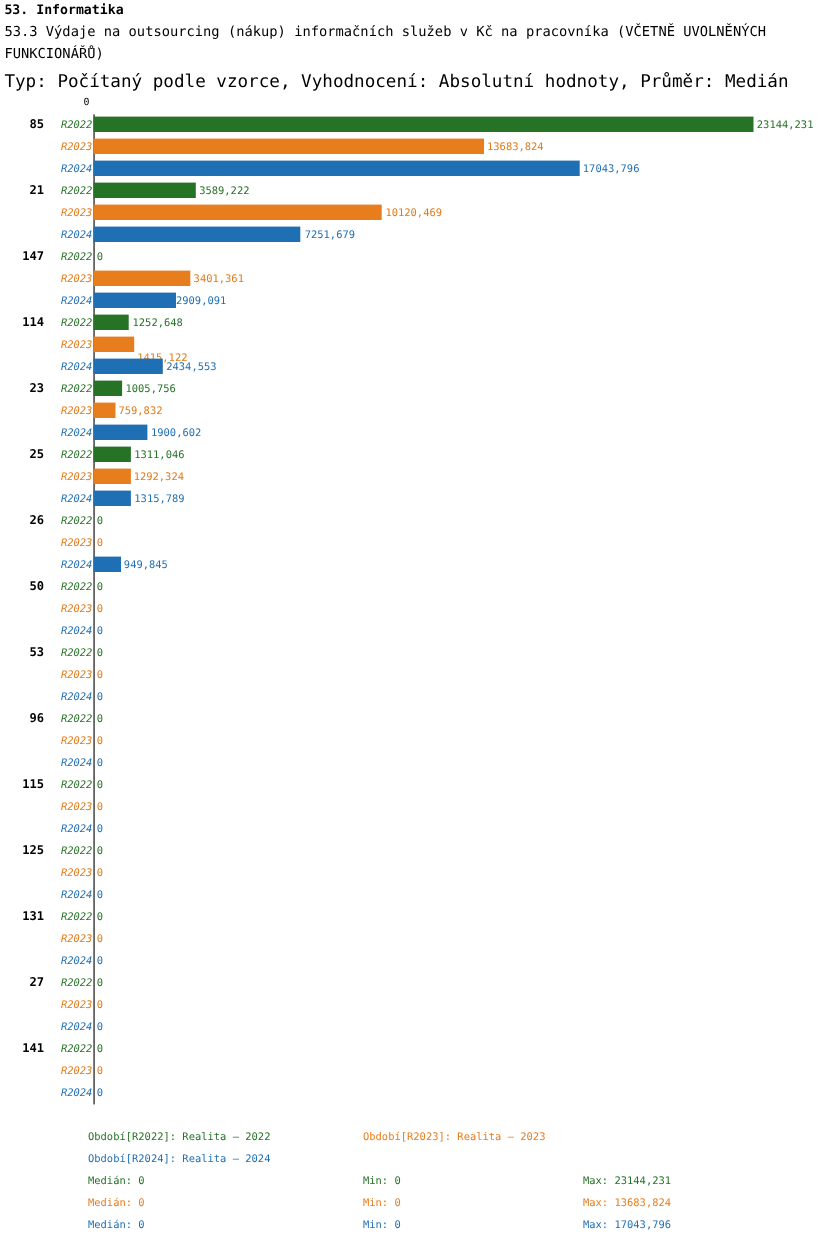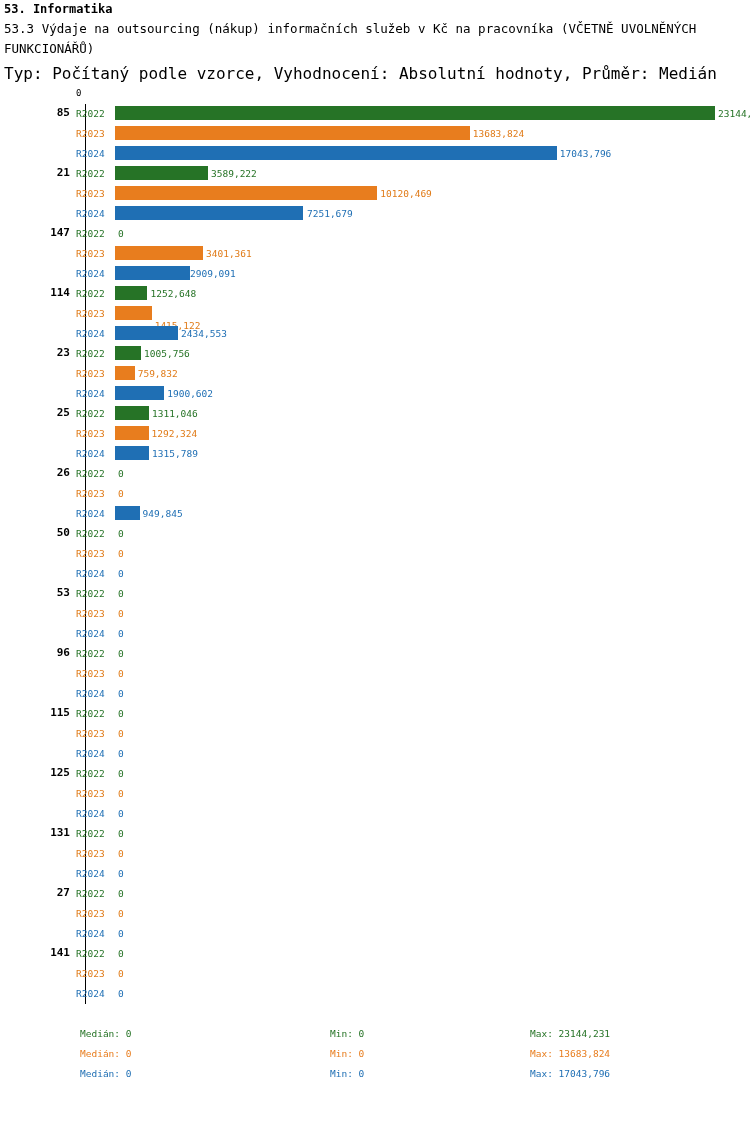--- a/index.html
+++ b/index.html
@@ -42,21 +42,20 @@
     position: absolute;
     left: 76px;
     top: 88px;
     font-size: 9px;
   }
   .plot {
     position: absolute;
     left: 0px;
     top: 104px;
     width: 628px;
-    padding-left: 30px;
   }
   .grid-line {
     position: absolute;
     left: 85px;
     top: 0px;
     width: 1px;
     height: 900px;
     background: #000000;
   }
   .group {
@@ -83,21 +82,22 @@
     position: absolute;
     left: 0px;
     height: 20px;
   }
   .row .rowlabel {
     position: absolute;
     left: 46px;
     top: 4px;
     font-size: 9.5px;
     width: 38px;
-    text-align: left;
+    text-align: right;
+    font-style: italic;
   }
   .bar {
     position: absolute;
     left: 85px;
     top: 2px;
     height: 14px;
   }
   .val {
     position: absolute;
     top: 4px;
@@ -413,20 +413,27 @@
           <span class="rowlabel c2024">R2024</span>
           <span class="val c2024" style="left: 88px;">0</span>
         </div>
       </div>
     </div>
 </div>
 
 <div class="legend">
   <div id="legend-rows">
       <div class="lrow">
+        <span class="lcell lc1" style="color: rgb(38, 115, 38);">Období[R2022]: Realita – 2022</span>
+        <span class="lcell lc2" style="color: rgb(232, 125, 30);">Období[R2023]: Realita – 2023</span>
+      </div>
+      <div class="lrow">
+        <span class="lcell lc1" style="color: rgb(31, 111, 180);">Období[R2024]: Realita – 2024</span>
+      </div>
+      <div class="lrow">
         <span class="lcell lc1" style="color: rgb(38, 115, 38);">Medián: 0</span>
         <span class="lcell lc2" style="color: rgb(38, 115, 38);">Min: 0</span>
         <span class="lcell lc3" style="color: rgb(38, 115, 38);">Max: 23144,231</span>
       </div>
       <div class="lrow">
         <span class="lcell lc1" style="color: rgb(232, 125, 30);">Medián: 0</span>
         <span class="lcell lc2" style="color: rgb(232, 125, 30);">Min: 0</span>
         <span class="lcell lc3" style="color: rgb(232, 125, 30);">Max: 13683,824</span>
       </div>
       <div class="lrow">

